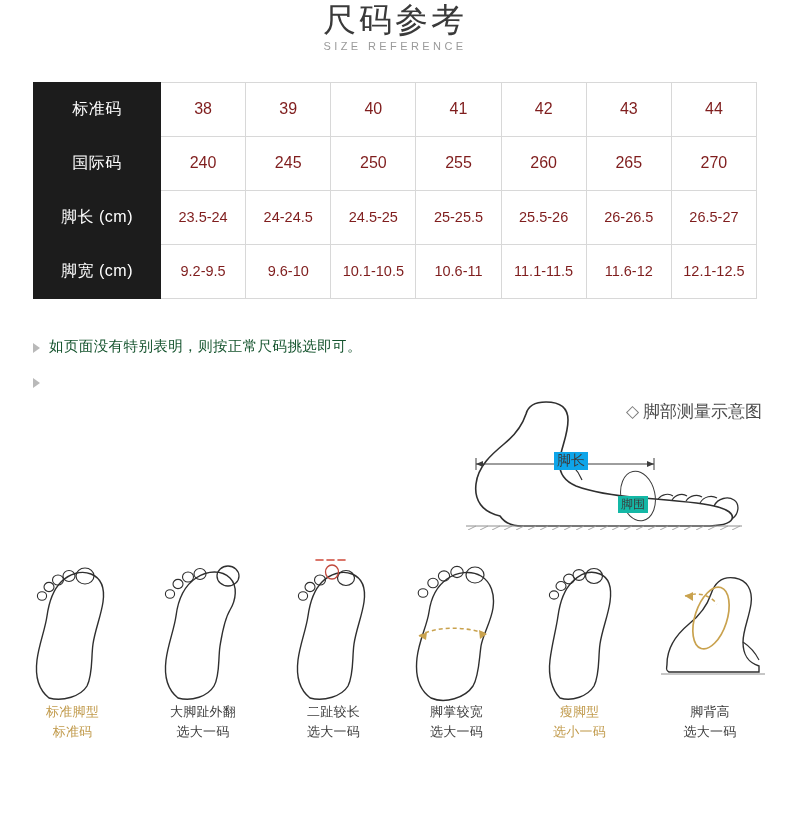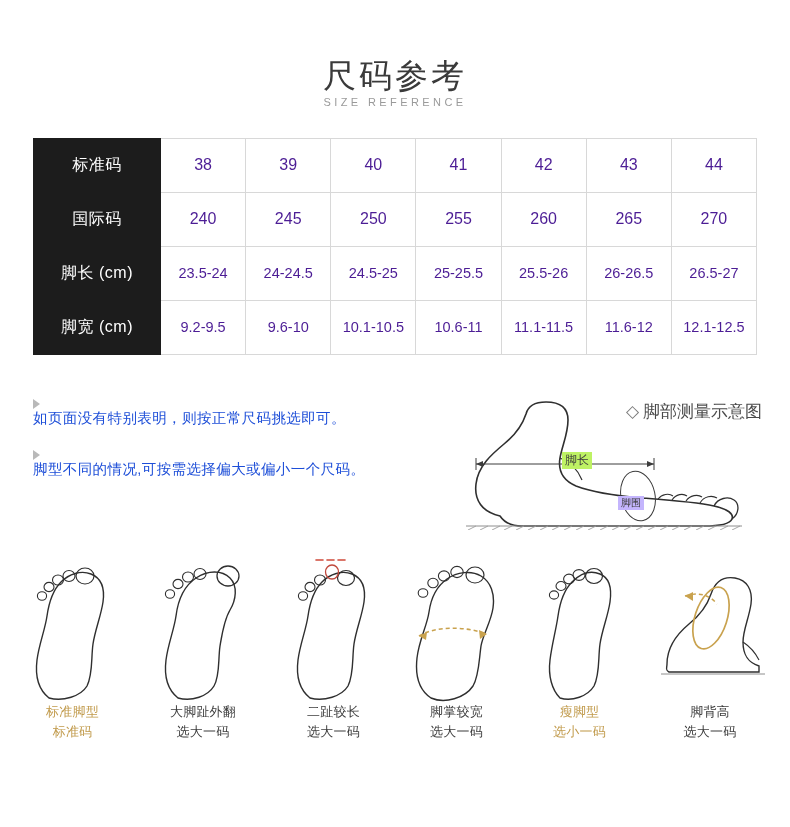--- a/index.html
+++ b/index.html
@@ -12,21 +12,20 @@
     height: 827px;
     font-family: "Liberation Sans", sans-serif;
     color: #2b2b2b;
     position: relative;
     overflow: hidden;
   }
 
   
   .header {
     text-align: center;
-    padding-top: 56px;
   }
   .header .title-cn {
     font-size: 33px;
     letter-spacing: 3px;
     color: #3a3a3a;
     font-weight: 400;
     line-height: 1.2;
   }
   .header .title-en {
     font-size: 11px;
@@ -43,21 +42,21 @@
   table.size-table {
     border-collapse: collapse;
     width: 100%;
     table-layout: fixed;
   }
   table.size-table td {
     border: 1px solid #d8d8d8;
     height: 51px;
     text-align: center;
     font-size: 15px;
-    color: #4c1d95;
+    color: #7f1d1d;
     vertical-align: middle;
   }
   table.size-table td.rowhead {
     background: #1c1c1c;
     color: #ffffff;
     font-size: 16px;
     width: 124px;
     border: 1px solid #1c1c1c;
     letter-spacing: 0.5px;
   }
@@ -75,23 +74,22 @@
     position: relative;
     margin-top: 38px;
     padding-left: 33px;
     width: 470px;
   }
   .note-line {
     display: flex;
     align-items: flex-start;
     margin-bottom: 16px;
     font-size: 14.5px;
-    color: #1d4ed8;
+    color: #14532d;
     letter-spacing: 0.4px;
-    flex-direction: column;
   }
   .note-line .tri {
     width: 0;
     height: 0;
     border-left: 7px solid #b9b9b9;
     border-top: 5px solid transparent;
     border-bottom: 5px solid transparent;
     margin-right: 9px;
     margin-top: 6px;
     flex: 0 0 auto;
@@ -200,21 +198,20 @@
     </table>
 </div>
 
 <div class="notes-block">
   <div class="note-line">
     <span class="tri"></span>
     <span>如页面没有特别表明，则按正常尺码挑选即可。</span>
   </div>
   <div class="note-line">
     <span class="tri"></span>
-    <span>脚型不同的情况,可按需选择偏大或偏小一个尺码。</span>
   </div>
 </div>
 
 <div class="diagram">
   <div class="diag-label">
     <span class="dia">◇</span><span>脚部测量示意图</span>
   </div>
 
   <svg width="320" height="130" viewBox="0 0 320 130">
 
@@ -257,22 +254,22 @@
 
     <line x1="34" y1="64" x2="212" y2="64" stroke="#3c3c3c" stroke-width="1"></line>
     <polygon points="34,64 41,61 41,67" fill="#3c3c3c"></polygon>
     <polygon points="212,64 205,61 205,67" fill="#3c3c3c"></polygon>
     <line x1="34" y1="58" x2="34" y2="70" stroke="#3c3c3c" stroke-width="1"></line>
     <line x1="212" y1="58" x2="212" y2="70" stroke="#3c3c3c" stroke-width="1"></line>
 
     <ellipse cx="196" cy="96" rx="17" ry="25" fill="none" stroke="#3c3c3c" stroke-width="1" transform="rotate(-12 196 96)"></ellipse>
   </svg>
 
-  <div style="position:absolute; left:120px; top:52px; font-size:12px; color:#3c3c3c; background:#bef264; padding:0 3px;">脚长</div>
-  <div style="position:absolute; left:176px; top:96px; font-size:10px; color:#3c3c3c; background:#c4b5fd; padding:0 3px;">脚围</div>
+  <div style="position:absolute; left:112px; top:52px; font-size:14px; color:#3c3c3c; background:#0ea5e9; padding:0 3px;">脚长</div>
+  <div style="position:absolute; left:176px; top:96px; font-size:12px; color:#3c3c3c; background:#14b8a6; padding:0 3px;">脚围</div>
 </div>
 
 <div class="foot-types">
 
   <div class="ft-item">
     <div class="ft-art">
       <svg width="107" height="150" viewBox="0 0 107 150">
         <path d="M30 146 C20 138 16 124 18 108 C20 92 26 78 28 64 C30 50 34 38 42 30 C50 22 62 18 72 22 C82 26 86 36 84 50 C82 64 76 78 74 92 C72 106 74 122 68 134 C62 144 44 150 30 146 Z" fill="none" stroke="#2f2f2f" stroke-width="1.4"></path>
         <ellipse cx="66" cy="24" rx="9" ry="8" fill="none" stroke="#2f2f2f" stroke-width="1.2"></ellipse>
         <ellipse cx="50" cy="24" rx="6" ry="5.5" fill="none" stroke="#2f2f2f" stroke-width="1.1"></ellipse>

